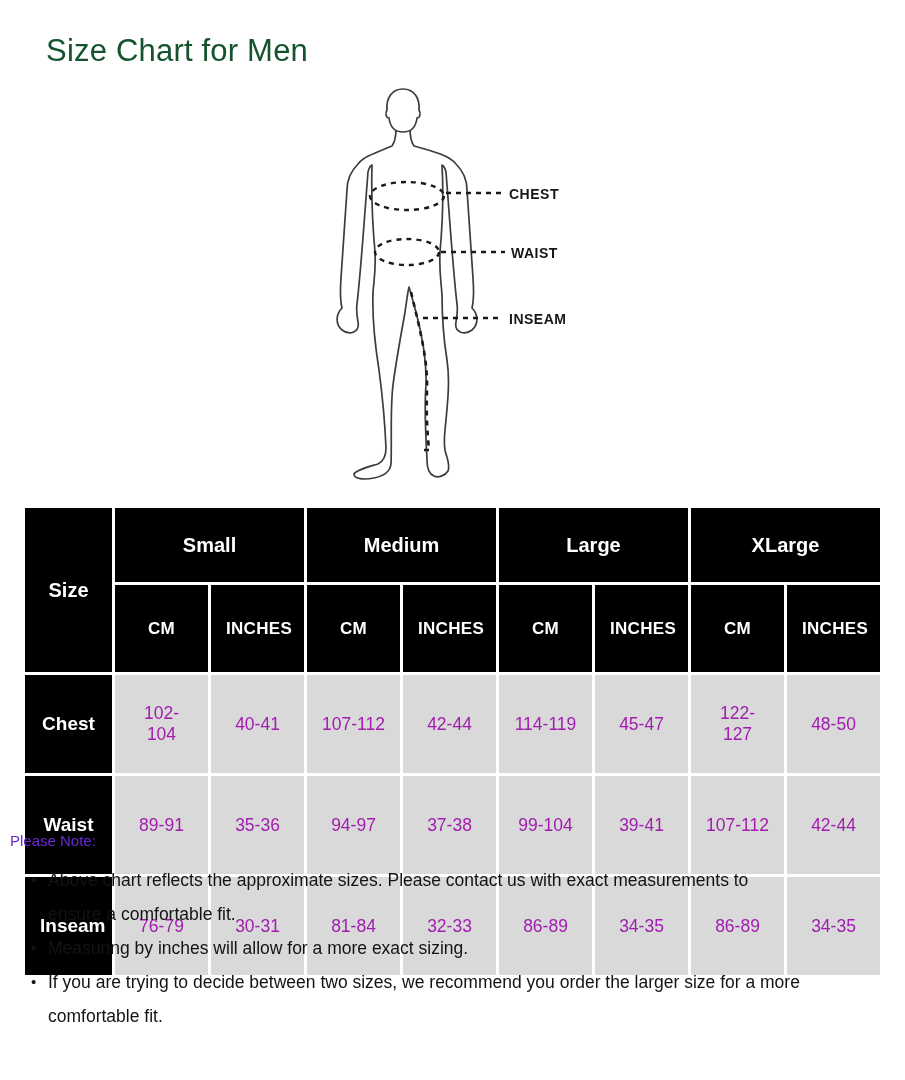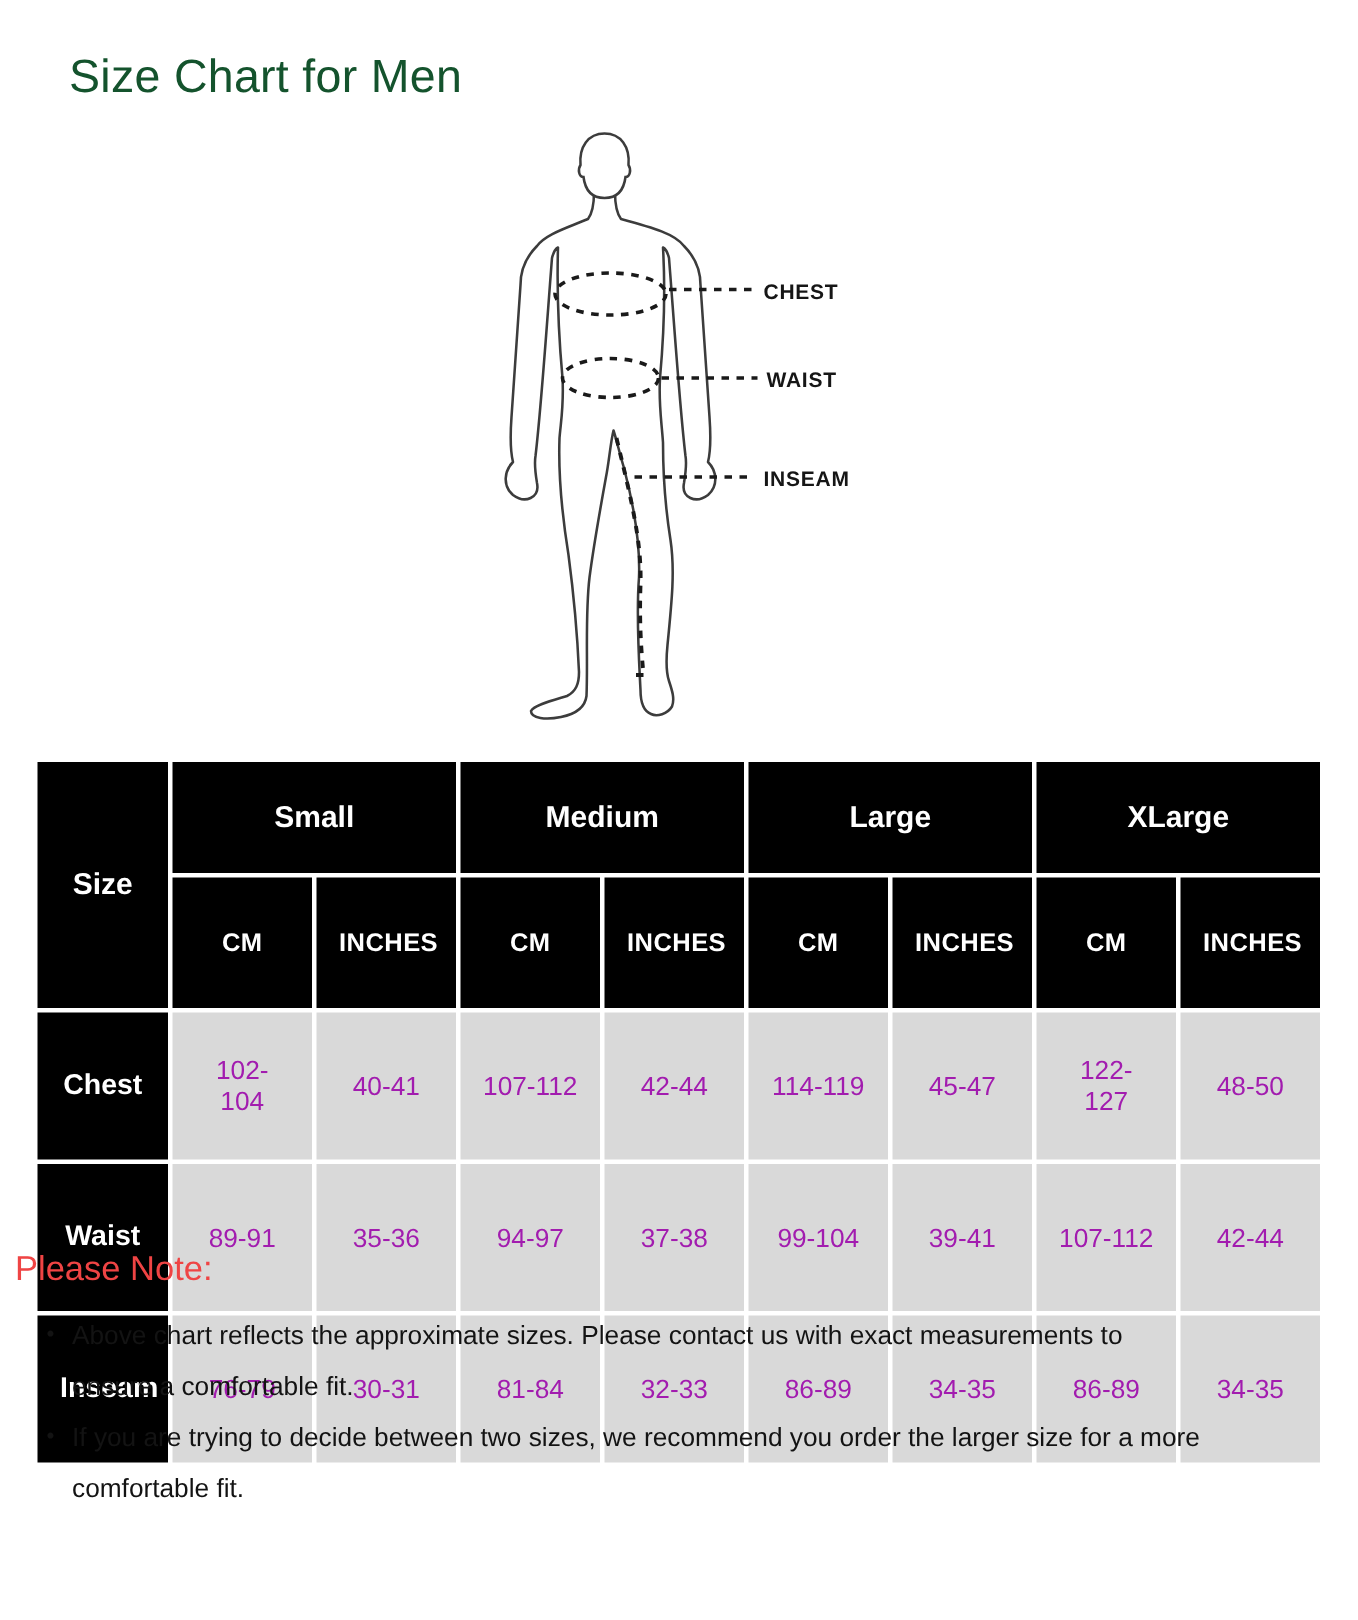--- a/index.html
+++ b/index.html
@@ -15,21 +15,21 @@
   .size-table th,.size-table td{padding:15px;text-align:center;vertical-align:middle;overflow:hidden;}
   .size-table .hdr{background:#000000;color:#ffffff;font-weight:bold;}
   .size-table .corner{font-size:21px;}
   .size-table .group-row th{height:44px;font-size:20px;}
   .size-table .unit-row th{height:57px;font-size:17px;letter-spacing:0.3px;}
   .size-table .data-row th{height:68px;font-size:19px;}
   .size-table .data-row td{height:68px;background:#d9d9d9;color:#a21caf;font-size:17.5px;}
 
   
   .notes{position:absolute;left:10px;top:832px;width:882px;}
-  .notes-heading{font-size:23px;color:#ef4444;margin:0 0 10px 0;font-weight:normal;}
+  .notes-heading{font-size:15px;color:#6d28d9;margin:0 0 10px 0;font-weight:normal;}
   .notes-list{list-style:none;margin:14px;padding:0;}
   .notes-list li{position:relative;padding-left:24px;margin:0;font-size:17.5px;line-height:34px;white-space:pre-line;color:#131313;}
   .notes-list li::before{content:"\2022";position:absolute;left:7px;top:0;font-size:15px;}
 </style>
 </head>
 <body>
 
 <div class="page">
 
   <h1 class="page-title">Size Chart for Men</h1>
@@ -128,18 +128,19 @@
       <td>34-35</td>
     </tr>
   </tbody>
     </table>
 
   <div class="notes">
     <p class="notes-heading">Please Note:</p>
     <ul class="notes-list">
       <li>Above chart reflects the approximate sizes. Please contact us with exact measurements to
 ensure a comfortable fit.</li>
+      <li>Measuring by inches will allow for a more exact sizing.</li>
       <li>If you are trying to decide between two sizes, we recommend you order the larger size for a more
 comfortable fit.</li>
     </ul>
   </div>
 
 </div>
 
 </body></html>

